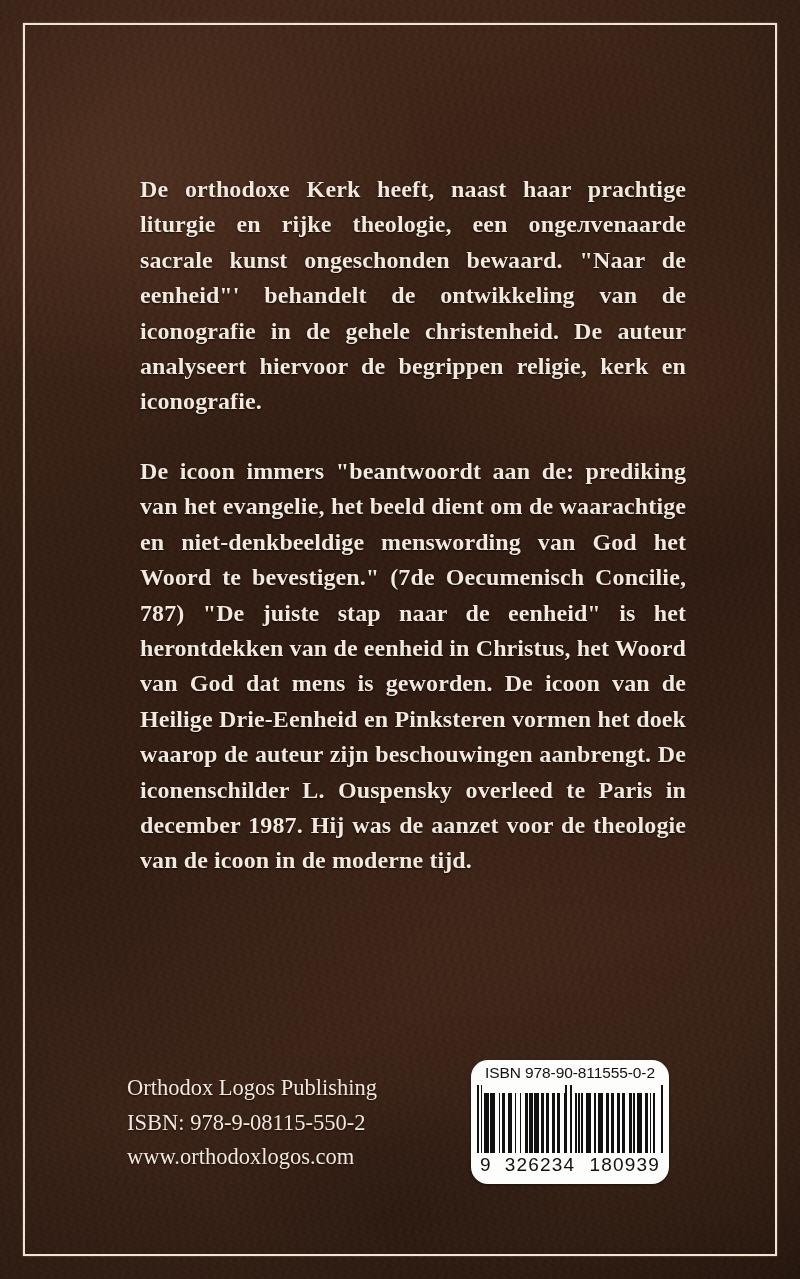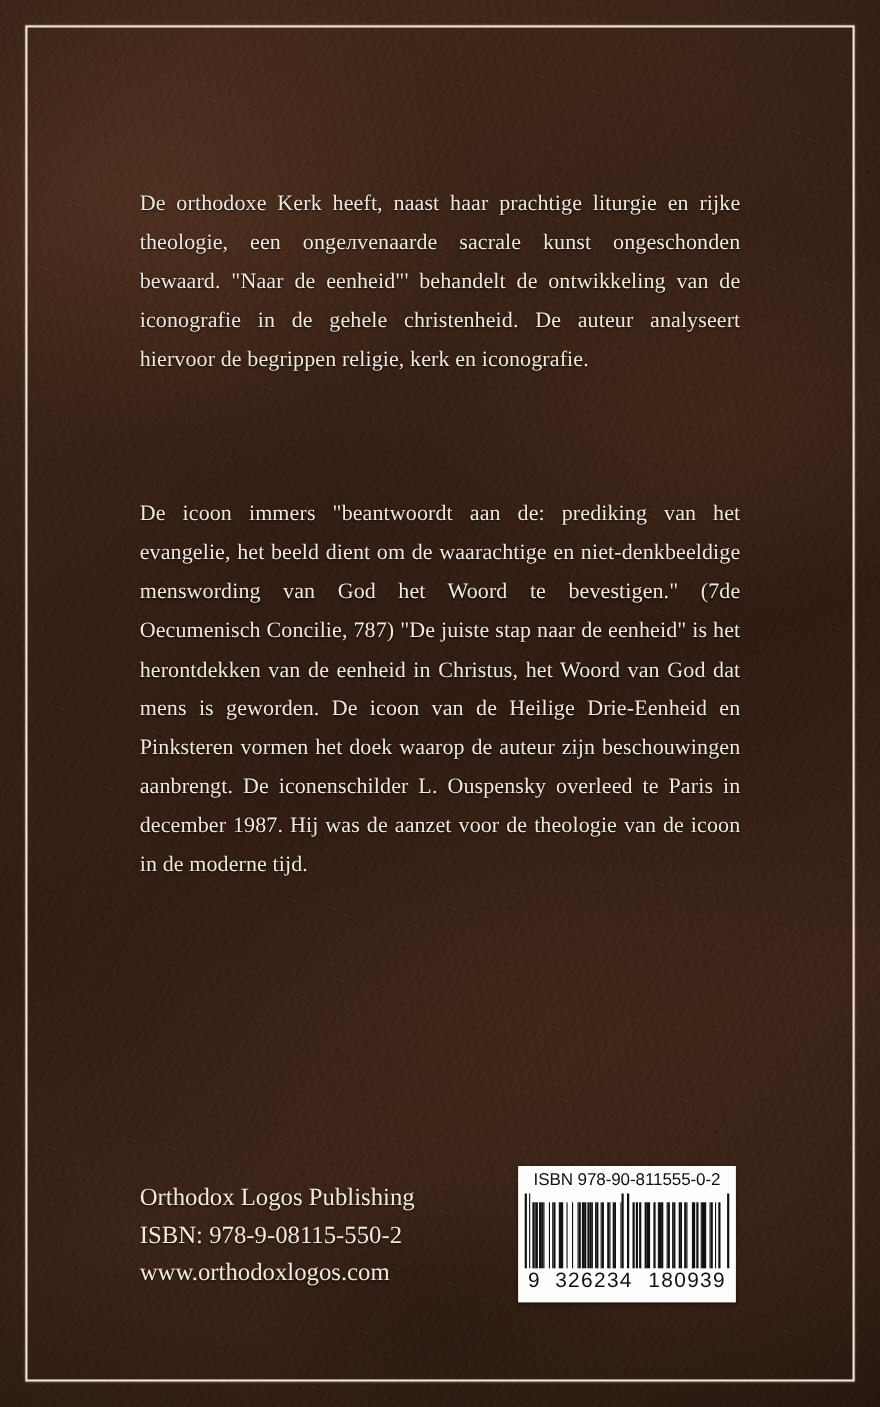--- a/index.html
+++ b/index.html
@@ -53,29 +53,30 @@
     pointer-events: none;
   }
   #content {
     position: absolute;
     left: 0; top: 0;
     width: 800px;
     height: 1279px;
   }
   .blurb {
     position: absolute;
-    left: 127px;
+    left: 140px;
     width: 546px;
     color: #f2e8de;
-    font-size: 20px;
+    font-size: 24px;
     line-height: 35.4px;
     text-align: justify;
     text-align-last: left;
     letter-spacing: 0.1px;
     text-shadow: 0 1px 2px rgba(0,0,0,0.75), 0 0 1px rgba(0,0,0,0.6);
+    font-weight: bold;
     -webkit-font-smoothing: antialiased;
   }
   #para-1 { top: 148px; }
   #para-2 { top: 430px; }
 
   #publisher {
     position: absolute;
     left: 127px;
     top: 1071px;
     color: #f2e8de;
@@ -92,20 +93,21 @@
     top: 1060px;
     width: 198px;
     height: 124px;
     background: #fdfdfb;
     box-shadow: 0 1px 3px rgba(0,0,0,0.5);
     display: flex;
     flex-direction: column;
     align-items: center;
     box-sizing: border-box;
     padding: 4px 0 2px 0;
+    border-radius: 17px;
   }
   #barcode-isbn {
     font-family: "Liberation Sans", "DejaVu Sans", sans-serif;
     font-size: 15.5px;
     color: #111;
     letter-spacing: -0.1px;
     line-height: 18px;
     white-space: nowrap;
   }
   #barcode-bars {

